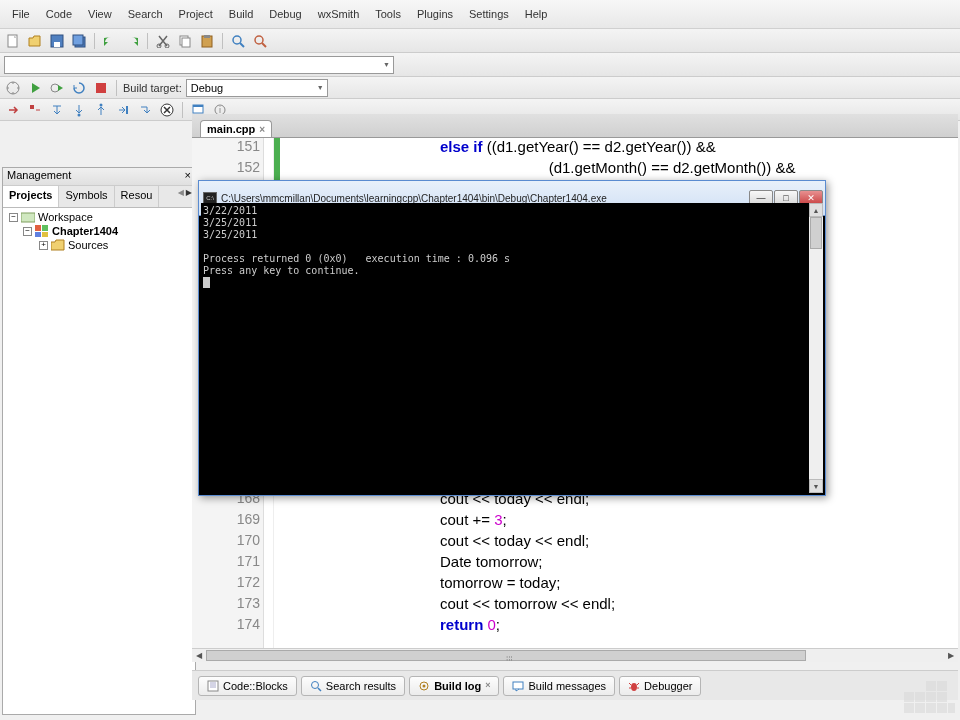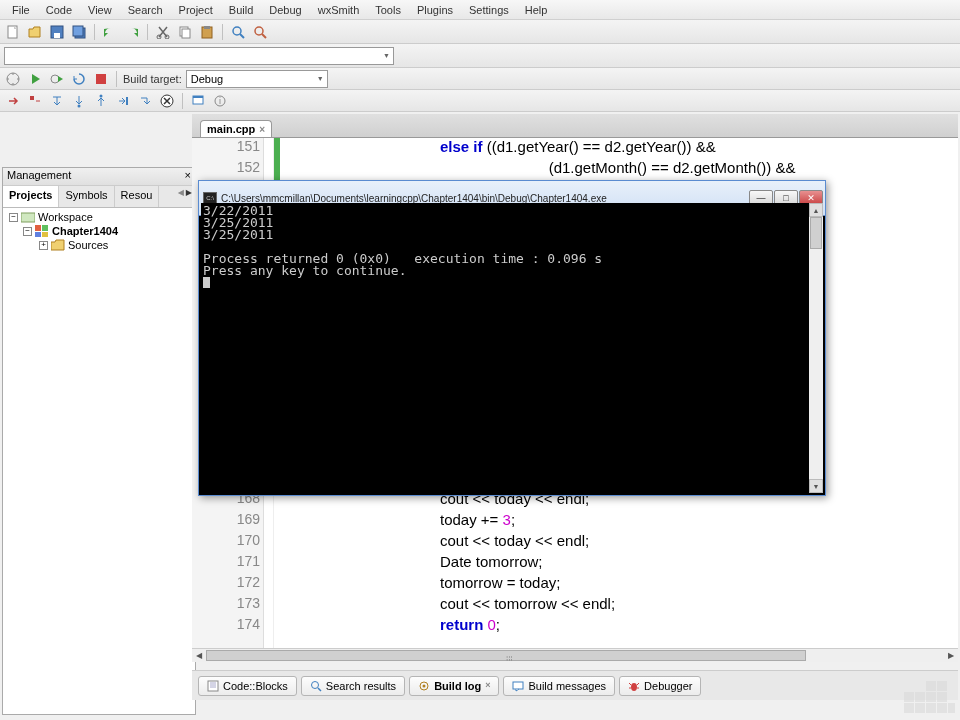--- a/index.html
+++ b/index.html
@@ -1,19 +1,19 @@
 <!DOCTYPE html>
 <html><head>
 <meta charset="utf-8">
 <style>
 * { box-sizing: border-box; margin: 0; padding: 0; font-family: "Segoe UI", Tahoma, sans-serif; }
 body { width: 960px; height: 720px; background: #f0f0f0; overflow: hidden; position: relative; }
 
 
-.menubar { height: 20px; background: linear-gradient(#f7f7f7,#e8e8e8); display: flex; align-items: center; padding: 0 4px; font-size: 11px; border-bottom: 1px solid #d0d0d0; }
+.menubar { height: 29px; background: linear-gradient(#f7f7f7,#e8e8e8); display: flex; align-items: center; padding: 0 4px; font-size: 11px; border-bottom: 1px solid #d0d0d0; }
 .menubar span { padding: 2px 8px; color: #333; cursor: default; }
 
 
 .toolbar { height: 22px; background: linear-gradient(#f4f4f4,#e6e6e6); display: flex; align-items: center; padding: 0 4px; gap: 4px; border-bottom: 1px solid #ccc; }
 .tbtn { width: 18px; height: 18px; display: flex; align-items: center; justify-content: center; border: 1px solid transparent; border-radius: 2px; }
 .sep { width: 1px; height: 16px; background: #c0c0c0; margin: 0 2px; }
 .combo { height: 18px; border: 1px solid #999; background: #fff; font-size: 11px; padding: 0 18px 0 4px; position: relative; display: flex; align-items: center; }
 .combo::after { content: "▼"; position: absolute; right: 3px; font-size: 7px; color: #666; }
 
 
@@ -62,21 +62,21 @@
 .log-tab .close { color: #888; font-size: 9px; }
 
 
 .console-win { position: absolute; left: 198px; top: 180px; width: 628px; height: 316px; background: #000; border: 1px solid #5a8bd0; box-shadow: 2px 2px 8px rgba(0,0,0,0.4); }
 .console-titlebar { height: 35px; background: linear-gradient(#e8f0fa,#cfe0f5); display: flex; align-items: center; padding: 0 2px 0 4px; gap: 4px; font-size: 10px; color: #222; border-bottom: 1px solid #7090c0; }
 .console-titlebar .icon { width: 14px; height: 12px; background: #222; border: 1px solid #666; display: flex; align-items: center; justify-content: center; font-size: 6px; color: #ccc; }
 .console-titlebar .title { flex: 1; white-space: nowrap; }
 .winbtns { display: flex; gap: 1px; }
 .winbtn { width: 24px; height: 16px; background: linear-gradient(#f8f8f8,#d8d8d8); border: 1px solid #888; border-radius: 2px; display: flex; align-items: center; justify-content: center; font-size: 9px; }
 .winbtn.close { background: linear-gradient(#e89090,#c84040); color: #fff; }
-.console-body { position: absolute; top: 22px; left: 2px; right: 16px; bottom: 2px; background: #000; color: #ccc; font-family: "Lucida Console", Consolas, monospace; font-size: 13px; padding: 2px 2px; white-space: pre; line-height: 12px; }
+.console-body { position: absolute; top: 22px; left: 2px; right: 16px; bottom: 2px; background: #000; color: #ccc; font-family: "Lucida Console", Consolas, monospace; font-size: 10px; padding: 2px 2px; white-space: pre; line-height: 12px; }
 .console-scroll { position: absolute; right: 2px; top: 22px; width: 14px; bottom: 2px; background: #efefef; }
 .console-scroll .arr { height: 14px; display: flex; align-items: center; justify-content: center; font-size: 7px; color: #555; background: #e0e0e0; border: 1px solid #bbb; }
 .console-scroll .track { position: absolute; top: 14px; bottom: 14px; left: 0; right: 0; }
 .console-scroll .thumb { position: absolute; top: 0; left: 1px; right: 1px; height: 32px; background: #d0d0d0; border: 1px solid #aaa; }
 .console-scroll .arr.dn { position: absolute; bottom: 0; left: 0; right: 0; }
 
 .cursor-block { display: inline-block; width: 7px; height: 11px; background: #ccc; }
 
 svg { display: block; }
 
@@ -333,21 +333,21 @@
     <div class="gutter-bg"></div>
     <div class="marker-col"></div>
     <div class="change-col">
       <div class="change-mark" style="top:0;height:42px"></div>
       <div class="change-mark" style="top:352;height:147px"></div>
     </div>
     <div id="code-lines">
         <div class="line" style="top: 0px;"><span class="ln">151</span><span class="code" style="left: 248px;"><span class="kw">else if</span><span> ((d1.getYear() == d2.getYear()) &amp;&amp;</span></span></div>
         <div class="line" style="top: 21px;"><span class="ln">152</span><span class="code" style="left: 340px;"><span>    (d1.getMonth() == d2.getMonth()) &amp;&amp;</span></span></div>
         <div class="line" style="top: 352px;"><span class="ln">168</span><span class="code" style="left: 248px;"><span>cout &lt;&lt; today &lt;&lt; endl;</span></span></div>
-        <div class="line" style="top: 373px;"><span class="ln">169</span><span class="code" style="left: 248px;"><span>today += </span><span class="num">3</span><span>;</span></span></div>
+        <div class="line" style="top: 373px;"><span class="ln">169</span><span class="code" style="left: 248px;"><span>cout += </span><span class="num">3</span><span>;</span></span></div>
         <div class="line" style="top: 394px;"><span class="ln">170</span><span class="code" style="left: 248px;"><span>cout &lt;&lt; today &lt;&lt; endl;</span></span></div>
         <div class="line" style="top: 415px;"><span class="ln">171</span><span class="code" style="left: 248px;"><span>Date tomorrow;</span></span></div>
         <div class="line" style="top: 436px;"><span class="ln">172</span><span class="code" style="left: 248px;"><span>tomorrow = today;</span></span></div>
         <div class="line" style="top: 457px;"><span class="ln">173</span><span class="code" style="left: 248px;"><span>cout &lt;&lt; tomorrow &lt;&lt; endl;</span></span></div>
         <div class="line" style="top: 478px;"><span class="ln">174</span><span class="code" style="left: 248px;"><span class="kw">return</span><span> </span><span class="num">0</span><span>;</span></span></div>
       </div>
   </div>
   <div class="editor-hscroll">
     <div class="arr l">◀</div>
     <div class="thumb">

